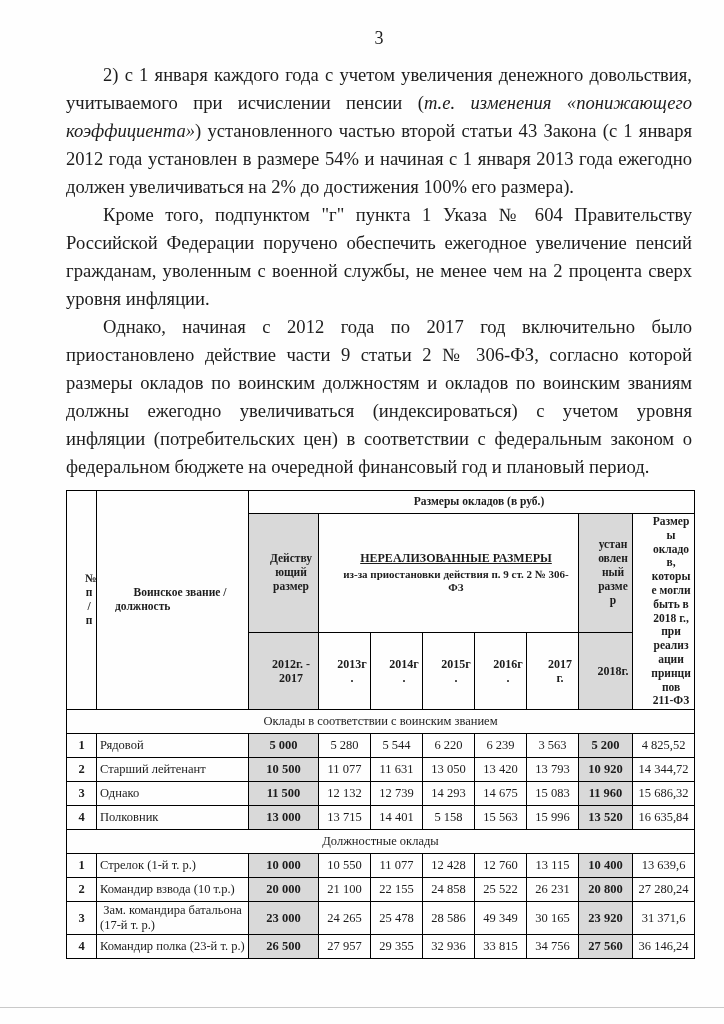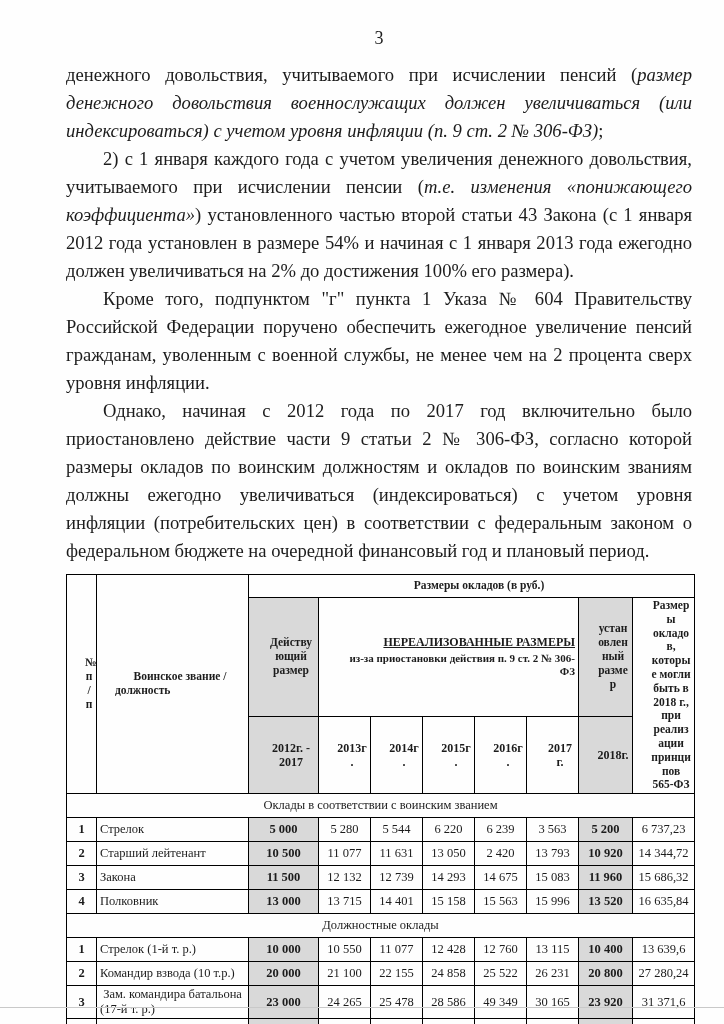--- a/index.html
+++ b/index.html
@@ -57,22 +57,22 @@
     font-size: 11.5px;
     font-weight: bold;
     text-align: center;
     line-height: 1.2;
     padding-left: 18px;
   }
   th.num-head { font-size: 11.5px; text-align: left; padding-left: 4px; vertical-align: top; margin-left: 39px; }
   th.rank-head { text-align: justify; text-align-last: left; padding-left: 5px; vertical-align: top; font-size: 12px; }
   th.sizes-head { height: 20px; font-size: 12px; }
   th.current-head { height: 46px; margin-top: 40px; }
-  th.unrealized-head .u-title { text-decoration: underline; font-size: 12px; text-align: right; }
-  th.unrealized-head .u-sub { font-size: 11px; margin-top: 2px; text-align: right; }
+  th.unrealized-head .u-title { text-decoration: underline; font-size: 12px; }
+  th.unrealized-head .u-sub { font-size: 11px; margin-top: 2px; }
   th.couldbe-head { font-weight: normal; font-size: 11px; line-height: 1.25; }
   tr.years-row th { height: 44px; font-size: 12px; }
 
   .gray { background: #d9d9d9; font-weight: bold; }
 
   td.section-title {
     font-weight: normal;
     font-size: 12px;
     text-align: center;
     height: 14px;
@@ -96,21 +96,20 @@
 </style>
 </head>
 <body>
 
 <div class="sheet">
   <div class="content">
 
     <div class="page-number">3</div>
 
     <div class="paragraphs" id="paragraphs">
-        <p class=""><span>денежного довольствия, учитываемого при исчислении пенсий (</span><span class="it">размер денежного довольствия военнослужащих должен увеличиваться (или индексироваться) с учетом уровня инфляции (п. 9 ст. 2 № 306-ФЗ)</span><span>;</span></p>
         <p class="indent"><span>2) с 1 января каждого года с учетом увеличения денежного довольствия, учитываемого при исчислении пенсии (</span><span class="it">т.е. изменения «понижающего коэффициента»</span><span>) установленного частью второй статьи 43 Закона (с 1 января 2012 года установлен в размере 54% и начиная с 1 января 2013 года ежегодно должен увеличиваться на 2% до достижения 100% его размера).</span></p>
         <p class="indent"><span>Кроме того, подпунктом "г" пункта 1 Указа № 604 Правительству Российской Федерации поручено обеспечить ежегодное увеличение пенсий гражданам, уволенным с военной службы, не менее чем на 2 процента сверх уровня инфляции.</span></p>
         <p class="indent"><span>Однако, начиная с 2012 года по 2017 год включительно было приостановлено действие части 9 статьи 2 № 306-ФЗ, согласно которой размеры окладов по воинским должностям и окладов по воинским званиям должны ежегодно увеличиваться (индексироваться) с учетом уровня инфляции (потребительских цен) в соответствии с федеральным законом о федеральном бюджете на очередной финансовый год и плановый период.</span></p>
       </div>
 
     <table class="salary">
       <colgroup>
         <col class="c0">
           <col class="c1">
           <col class="c2">
@@ -128,79 +127,79 @@
           <th rowspan="3" class="rank-head">Воинское звание / должность</th>
           <th colspan="8" class="sizes-head">Размеры окладов (в руб.)</th>
         </tr>
         <tr>
           <th class="gray current-head">Действующий размер</th>
           <th colspan="5" class="unrealized-head">
             <div class="u-title">НЕРЕАЛИЗОВАННЫЕ РАЗМЕРЫ</div>
             <div class="u-sub">из-за приостановки действия п. 9 ст. 2 № 306-ФЗ</div>
           </th>
           <th class="gray">установленный размер</th>
-          <th rowspan="2" class="couldbe-head">Размеры окладов, которые могли быть в 2018 г., при реализации принципов 565-ФЗ</th>
+          <th rowspan="2" class="couldbe-head">Размеры окладов, которые могли быть в 2018 г., при реализации принципов 211-ФЗ</th>
         </tr>
         <tr class="years-row">
           <th class="gray">2012г. - 2017</th>
           <th>2013г.</th>
           <th>2014г.</th>
           <th>2015г.</th>
           <th>2016г.</th>
           <th>2017 г.</th>
           <th class="gray">2018г.</th>
         </tr>
       </thead>
       <tbody id="table-body">
           <tr>
             <td colspan="10" class="section-title">Оклады в соответствии с воинским званием</td>
           </tr>
           <tr>
             <td class="num-cell">1</td>
-            <td class="name-cell">Стрелок</td>
+            <td class="name-cell">Рядовой</td>
             <td class="gray">5 000</td>
             <td>5 280</td>
             <td>5 544</td>
             <td>6 220</td>
             <td>6 239</td>
             <td>3 563</td>
             <td class="gray bold">5 200</td>
-            <td>6 737,23</td>
+            <td>4 825,52</td>
           </tr>
           <tr>
             <td class="num-cell">2</td>
             <td class="name-cell">Старший лейтенант</td>
             <td class="gray">10 500</td>
             <td>11 077</td>
             <td>11 631</td>
             <td>13 050</td>
-            <td>2 420</td>
+            <td>13 420</td>
             <td>13 793</td>
             <td class="gray bold">10 920</td>
             <td>14 344,72</td>
           </tr>
           <tr>
             <td class="num-cell">3</td>
-            <td class="name-cell">Закона</td>
+            <td class="name-cell">Однако</td>
             <td class="gray">11 500</td>
             <td>12 132</td>
             <td>12 739</td>
             <td>14 293</td>
             <td>14 675</td>
             <td>15 083</td>
             <td class="gray bold">11 960</td>
             <td>15 686,32</td>
           </tr>
           <tr>
             <td class="num-cell">4</td>
             <td class="name-cell">Полковник</td>
             <td class="gray">13 000</td>
             <td>13 715</td>
             <td>14 401</td>
-            <td>15 158</td>
+            <td>5 158</td>
             <td>15 563</td>
             <td>15 996</td>
             <td class="gray bold">13 520</td>
             <td>16 635,84</td>
           </tr>
           <tr>
             <td colspan="10" class="section-title">Должностные оклады</td>
           </tr>
           <tr>
             <td class="num-cell">1</td>

